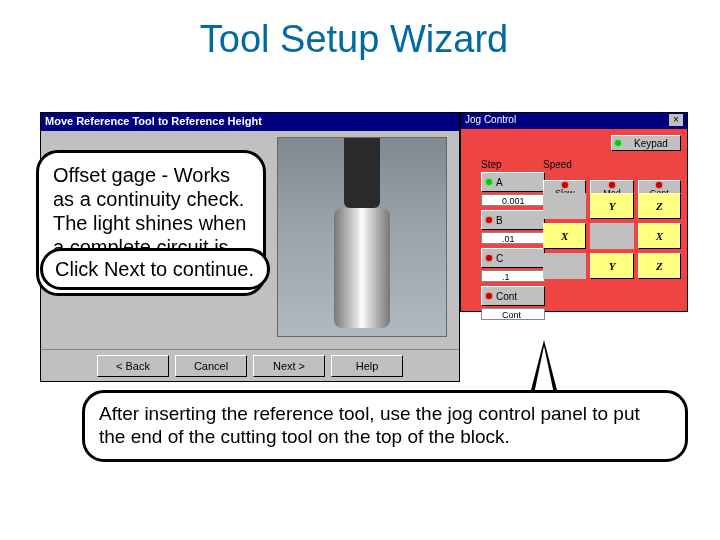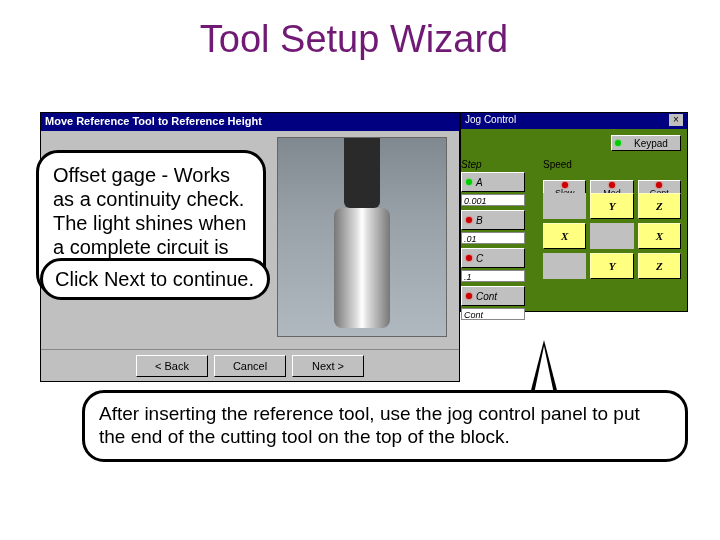--- a/index.html
+++ b/index.html
@@ -12,21 +12,21 @@
     position: relative;
     overflow: hidden;
   }
   .title {
     position: absolute;
     top: 18px;
     left: 0;
     width: 708px;
     text-align: center;
     font-size: 38px;
-    color: #701a75;
+    color: #0369a1;
   }
   
   .wizard {
     position: absolute;
     left: 40px;
     top: 112px;
     width: 420px;
     height: 270px;
     background: #c0c0c0;
     border: 1px solid #000;
@@ -94,21 +94,21 @@
     text-align: center;
     line-height: 20px;
   }
   
   .jog {
     position: absolute;
     left: 460px;
     top: 112px;
     width: 228px;
     height: 200px;
-    background: #4d7c0f;
+    background: #ef4444;
     border: 1px solid #000;
     font-size: 10px;
   }
   .jog .tbar {
     height: 16px;
     background: #000080;
     color: #fff;
     font-size: 10px;
     padding: 1px 4px;
     display: flex;
@@ -136,42 +136,41 @@
     border-top-color:#fff; border-left-color:#fff;
     font-size: 10px;
     display: flex; align-items: center; gap: 13px;
     padding-left: 3px;
   }
   .led { width:6px; height:6px; border-radius:50%; display:inline-block; }
   .led.gr { background:#0c0; box-shadow:0 0 2px #0f0; }
   .led.rd { background:#c00; box-shadow:0 0 2px #f00; }
   .stepcol {
     position: absolute;
-    left: 0; top: 30px;
+    left: 20px; top: 30px;
     width: 64px;
-    font-style: italic;
   }
   .stepcol .lbl { font-size:10px; margin-bottom:2px; }
   .stepbtn {
     height: 20px;
     margin-bottom: 2px;
     background:#c0c0c0;
     border:1px solid #000;
     border-top-color:#fff; border-left-color:#fff;
     display:flex; align-items:center; gap:4px;
     padding-left:4px;
     font-size:10px;
   }
   .stepval {
     height: 12px;
     margin-bottom: 4px;
     background:#fff;
     border:1px solid #888;
     font-size:9px;
-    padding-left:2px;
+    padding-left:20px;
     line-height:12px;
   }
   .speedrow {
     position: absolute;
     left: 82px; top: 30px;
     width: 138px;
   }
   .speedrow .lbl { font-size:10px; margin-bottom:10px; }
   .speedbtns { display:flex; gap:4px; }
   .spbtn {
@@ -211,21 +210,21 @@
     border-radius: 22px;
     padding: 10px 14px;
     font-size: 20px;
     line-height: 1.2;
   }
   .bubble.b1 {
     left: 36px; top: 150px;
     width: 230px;
   }
   .bubble.b2 {
-    left: 40px; top: 258px;
+    left: 40px; top: 248px;
     width: 230px;
     padding: 6px 12px;
   }
   .bubble.b3 {
     left: 82px; top: 390px;
     width: 606px;
     font-size: 19px;
   }
   .tail {
     position: absolute;
@@ -253,20 +252,21 @@
 
 <div class="wizard">
   <div class="tbar">Move Reference Tool to Reference Height</div>
   <div class="body">
     <div class="photo"></div>
   </div>
   <div class="btnrow">
     <div class="w95btn">&lt; Back</div>
     <div class="w95btn">Cancel</div>
     <div class="w95btn">Next &gt;</div>
+    <div class="w95btn">Help</div>
   </div>
 </div>
 
 <div class="jog">
   <div class="tbar">
     <span>Jog Control</span>
     <span class="closebox">×</span>
   </div>
   <div class="inner">
     <div class="keypadbtn">

